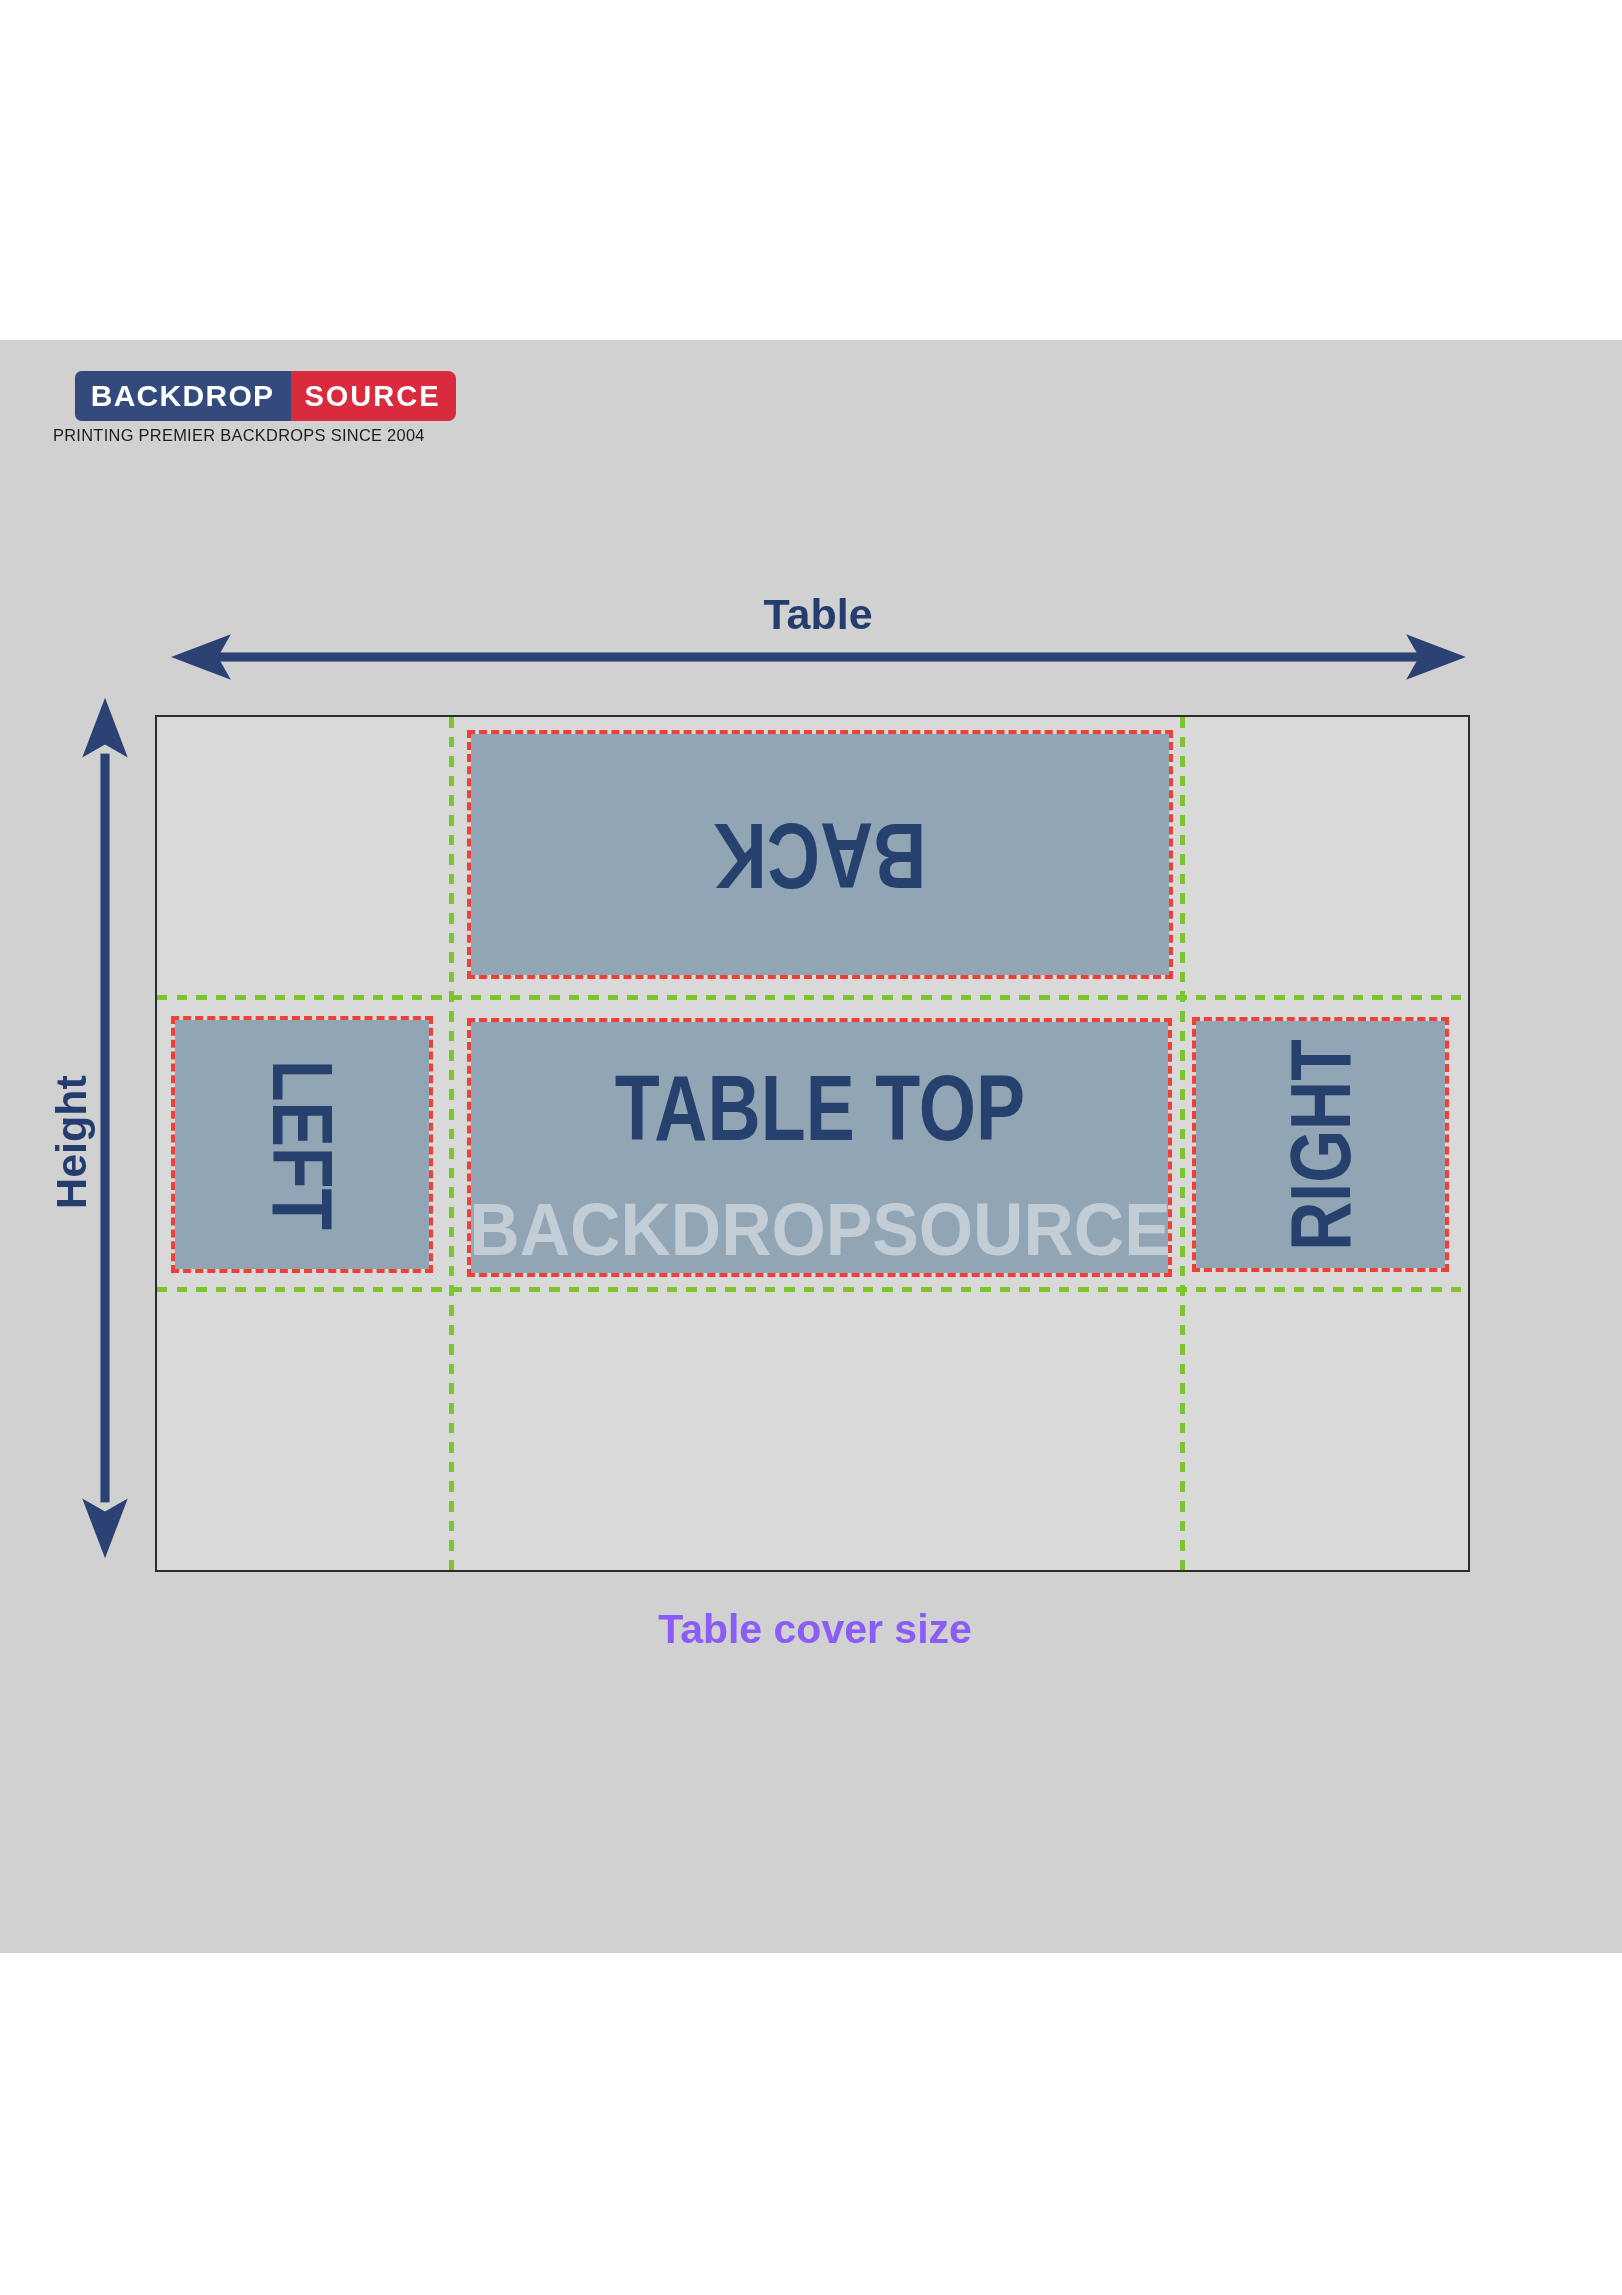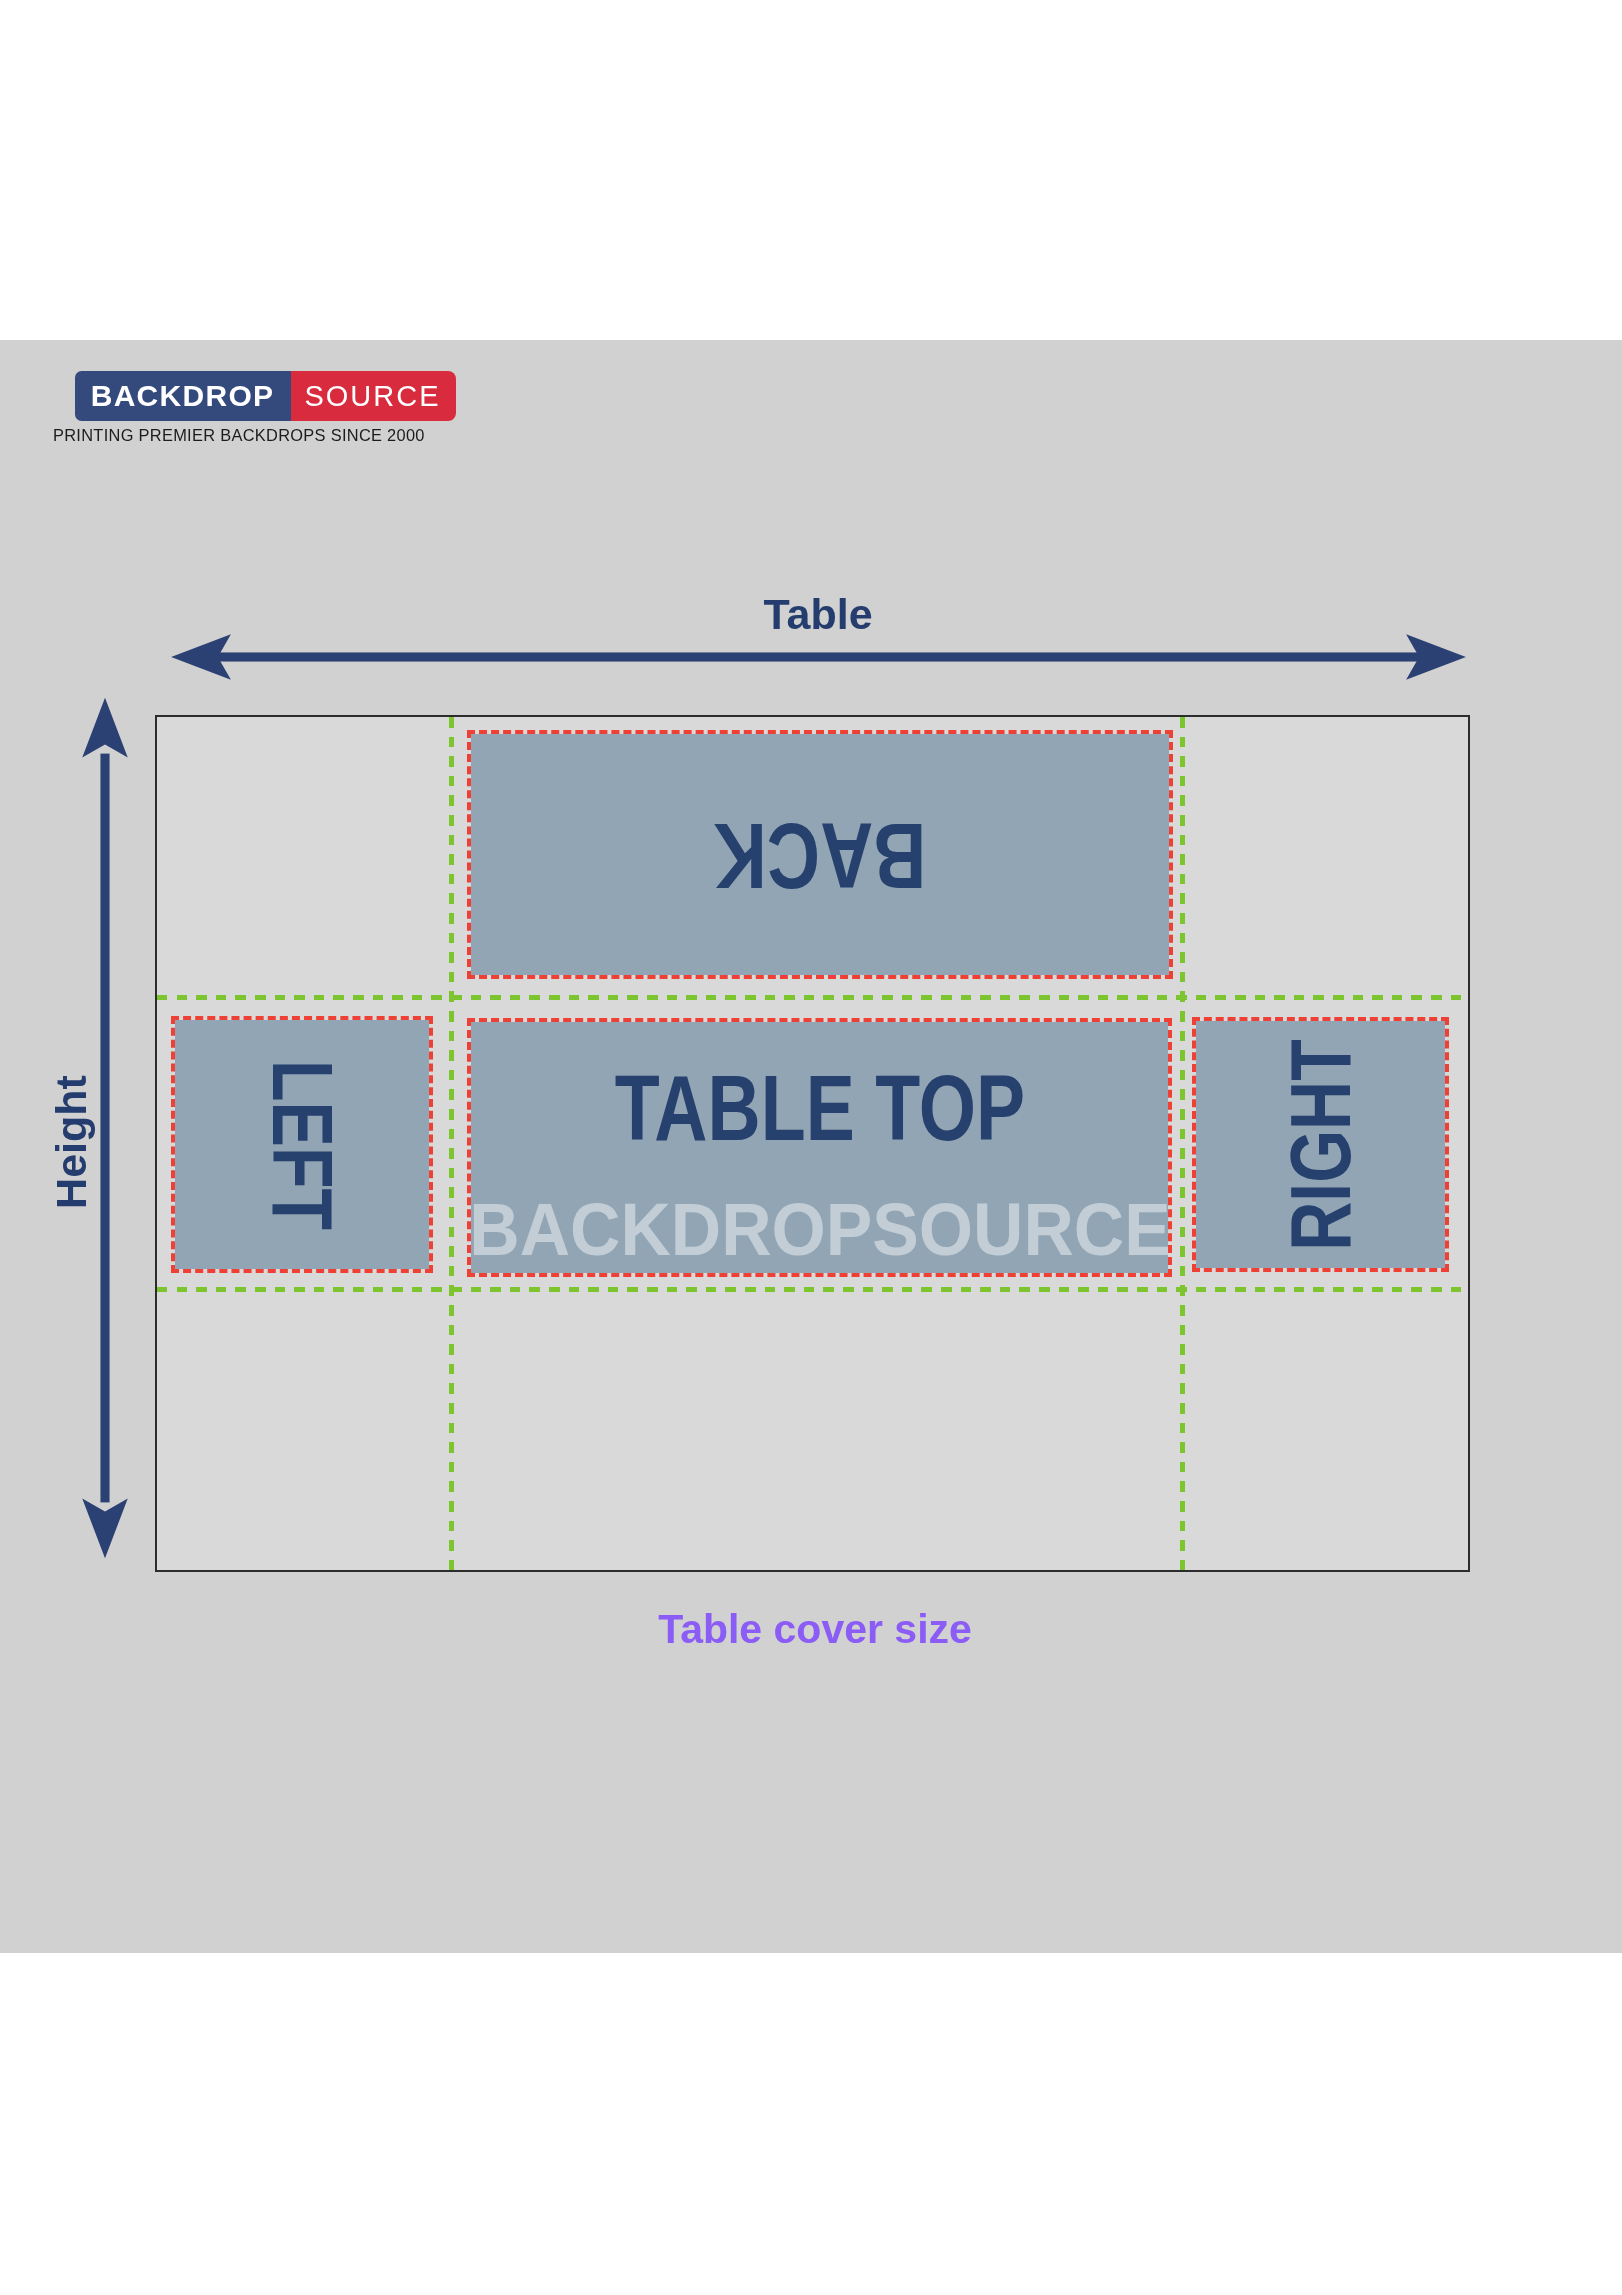--- a/index.html
+++ b/index.html
@@ -8,21 +8,21 @@
   .gray-band{position:absolute;left:0;top:340px;width:1623px;height:1613px;background:#d0d1d0;}
 
   
   .logo{position:absolute;left:53px;top:371px;}
   .logo-boxes{display:flex;height:50px;}
   .logo-blue{background:#34497c;color:#ffffff;border-radius:6.5px 0 0 6.5px;
              display:flex;align-items:center;padding:0 17px 0 15.7px;
              font-size:30px;font-weight:700;letter-spacing:1.3px;margin-left:22px;}
   .logo-red{background:#d92b3e;color:#ffffff;border-radius:0 7.9px 7.9px 0;
             display:flex;align-items:center;padding:0 15.7px 0 13px;
-            font-size:29px;font-weight:400;letter-spacing:2px;}
+            font-size:29px;font-weight:700;letter-spacing:2px;}
   .tagline{margin-top:4.6px;font-size:16.4px;letter-spacing:0.3px;color:#1c1c1c;white-space:nowrap;}
 
   
   .dim-label{position:absolute;color:#243c6e;font-weight:700;font-size:43px;white-space:nowrap;}
   .width-label{left:746px;top:590px;width:144px;text-align:center;}
   .height-label{left:71px;top:1142px;transform:translate(-50%,-50%) rotate(-90deg);}
   .caption{position:absolute;left:488px;top:1606px;width:654px;text-align:center;
            color:#8b5cf6;font-weight:700;font-size:41px;}
   .arrow-svg{position:absolute;}
 
@@ -57,21 +57,21 @@
 <body>
 
 <div class="page">
   <div class="gray-band"></div>
 
   <div class="logo">
     <div class="logo-boxes">
       <span class="logo-blue">BACKDROP</span>
       <span class="logo-red">SOURCE</span>
     </div>
-    <div class="tagline">PRINTING PREMIER BACKDROPS SINCE 2000</div>
+    <div class="tagline">PRINTING PREMIER BACKDROPS SINCE 2004</div>
   </div>
 
   <div class="dim-label width-label">Table</div>
   <svg class="arrow-svg" style="left:167px;top:631px;" width="1303" height="52" viewBox="0 0 1992 80">
     <rect x="66" y="33" width="1860" height="14" fill="#2b4073"></rect>
     <polygon points="0,40 92,5 72,40 92,75" fill="#2b4073"></polygon>
     <polygon points="1992,40 1900,5 1920,40 1900,75" fill="#2b4073"></polygon>
   </svg>
 
   <div class="dim-label height-label">Height</div>

